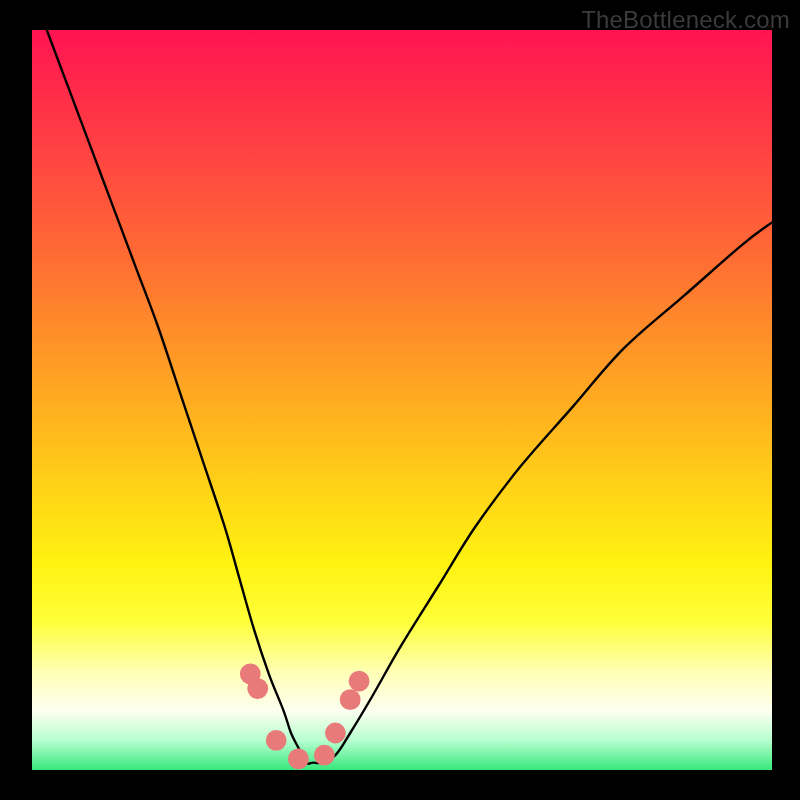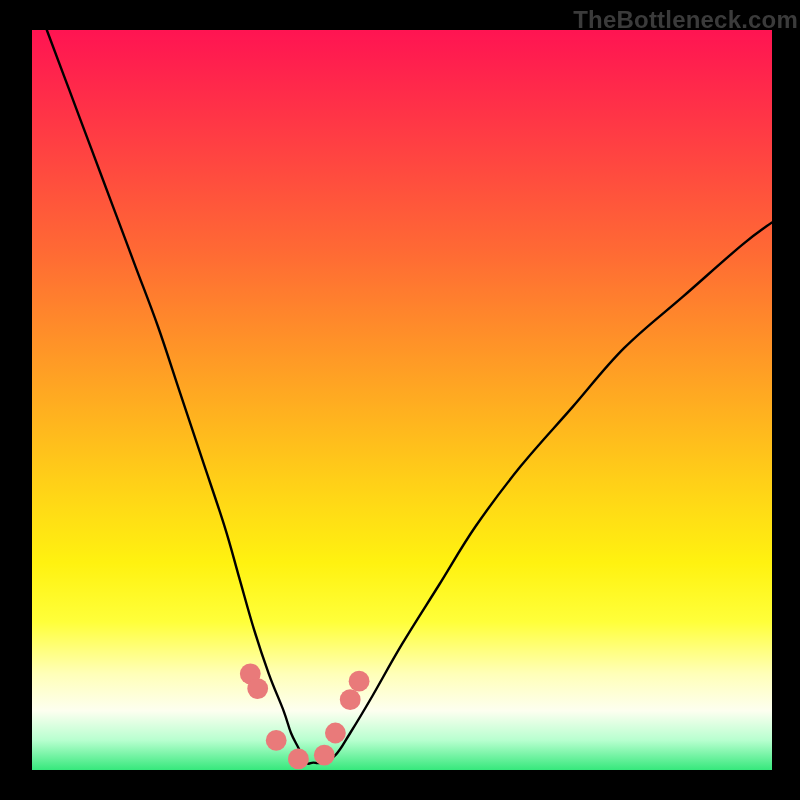--- a/index.html
+++ b/index.html
@@ -38,24 +38,24 @@
       #ffff3a 80%,
       #ffffb8 87%,
       #fdfff0 92%,
       #b7ffcf 96%,
       #36e87c 100%
     );
   }
   .watermark {
     position: absolute;
     top: 6px;
-    right: 2px;
+    right: 10px;
     color: #3b3b3b;
     font-size: 24px;
-    font-weight: 700;
+    font-weight: 400;
     letter-spacing: 0.2px;
     user-select: none;
     margin-left: 28px;
   }
   svg.curve {
     position: absolute;
     left: 0;
     top: 0;
     width: 740px;
     height: 740px;

